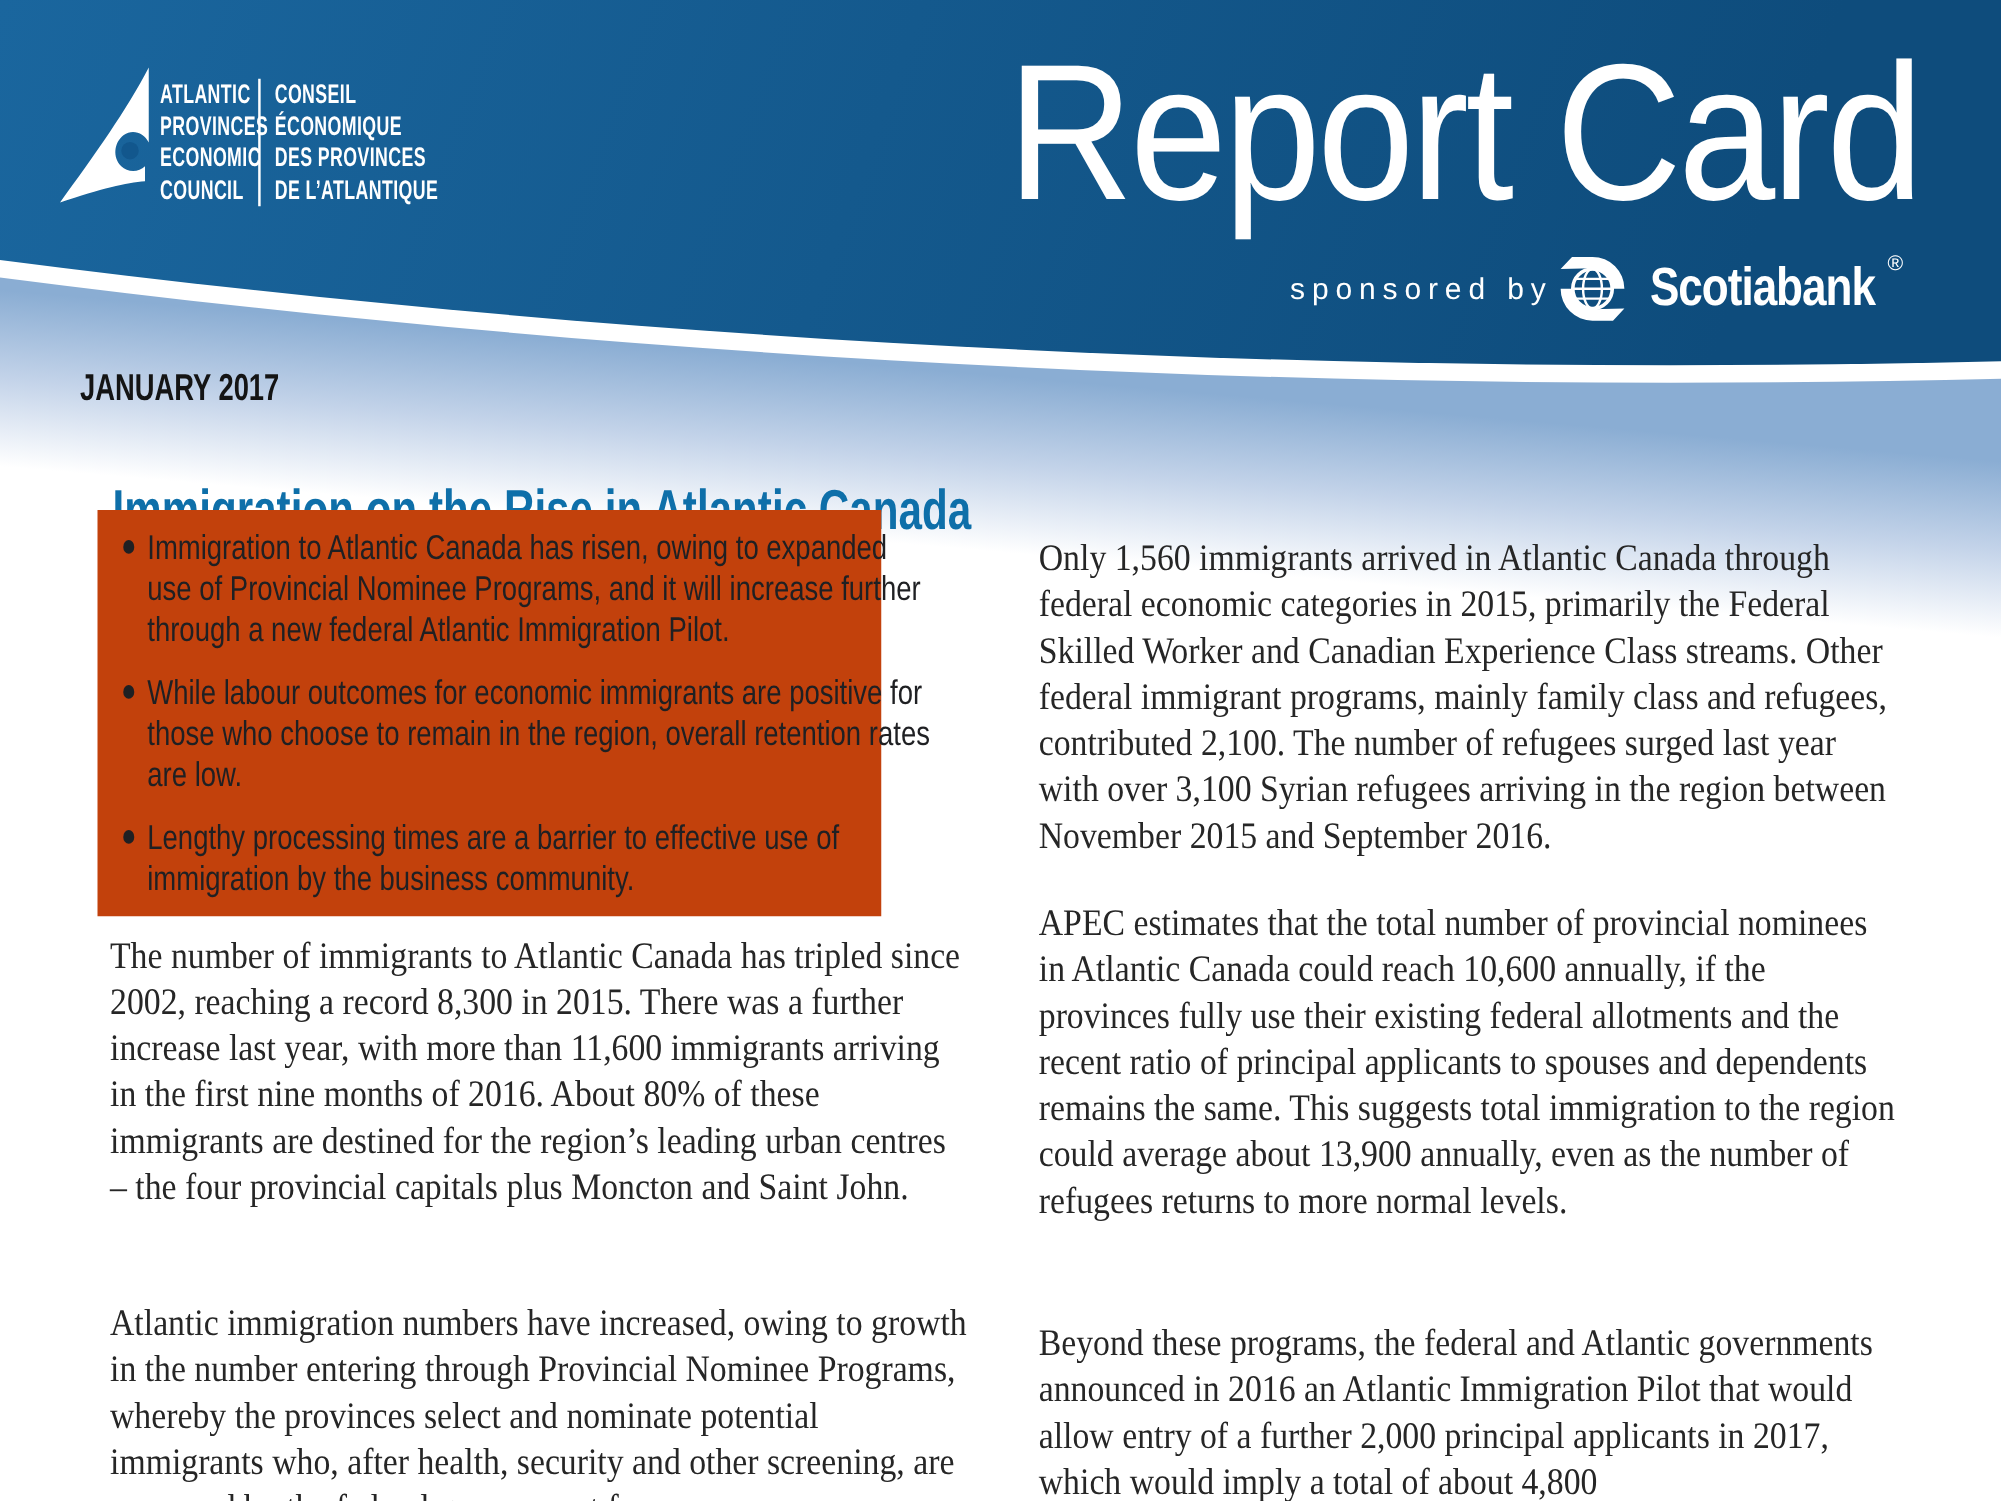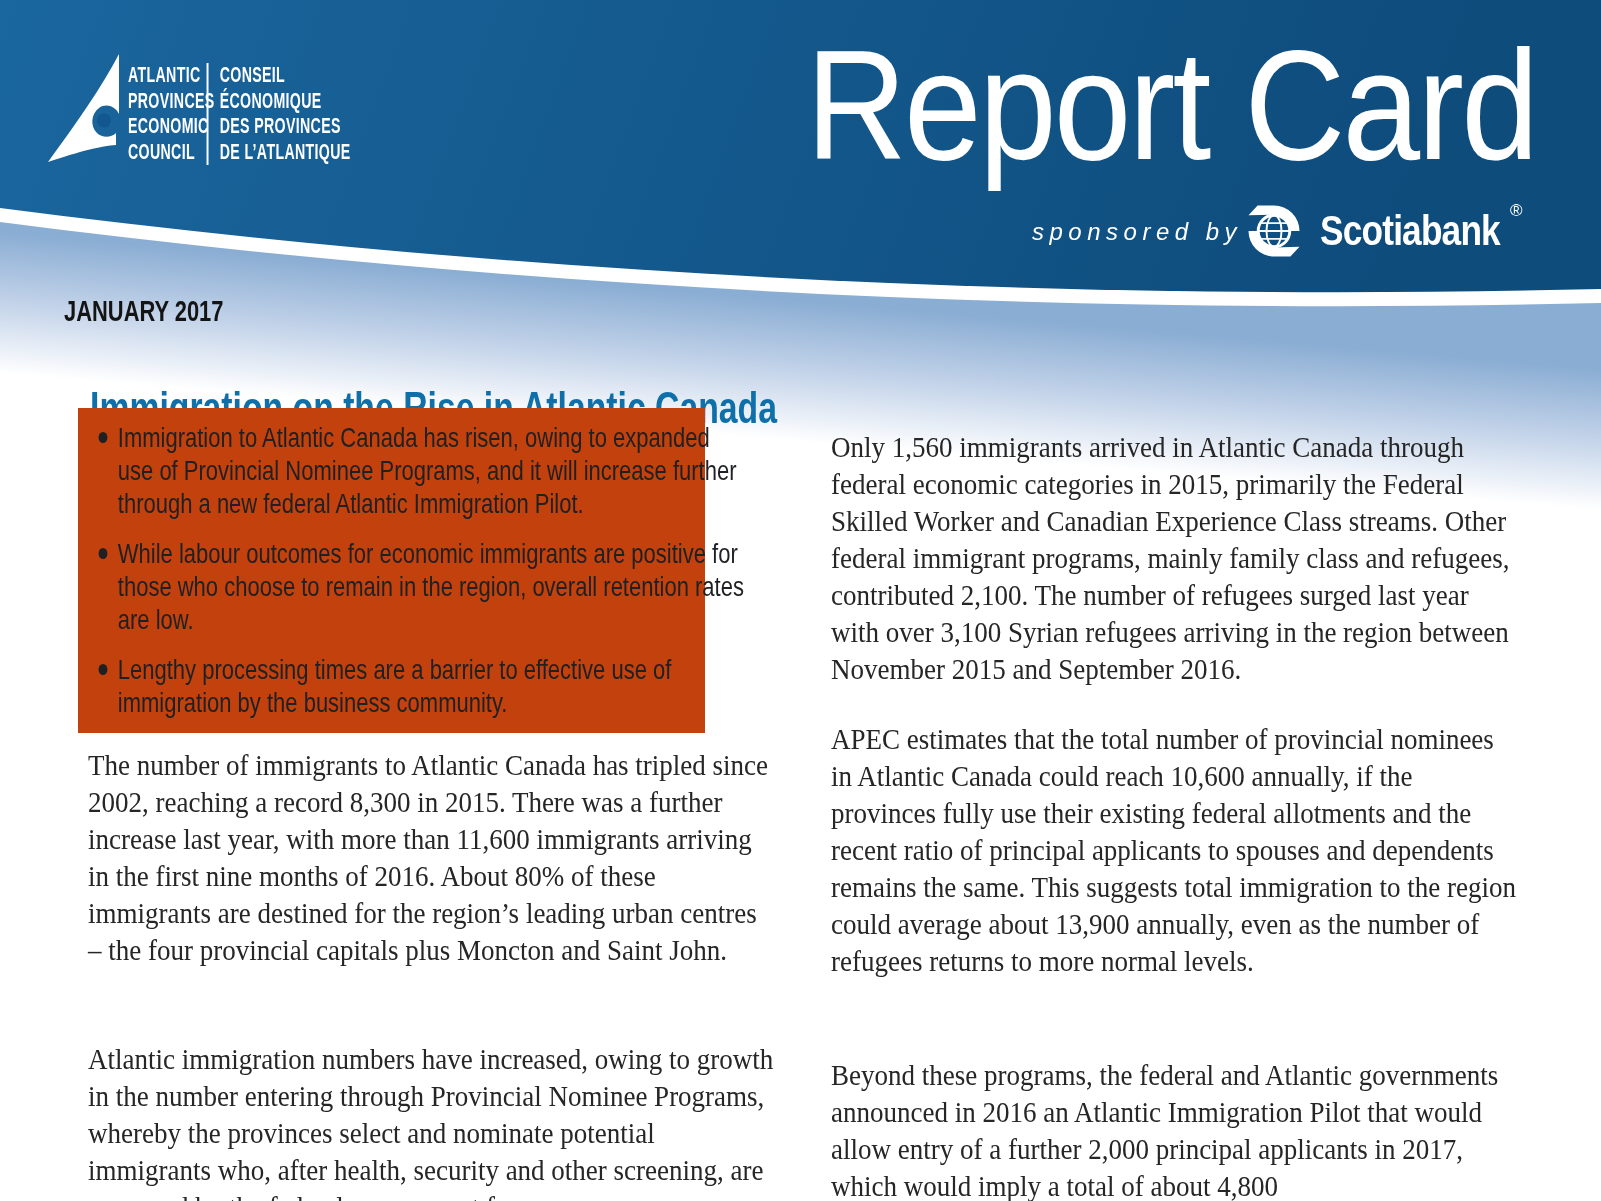--- a/index.html
+++ b/index.html
@@ -18,21 +18,21 @@
   }
   .org-en{width:115px;}
   .org-fr{border-left:3px solid #ffffff;padding-left:17px;margin-left:4px;}
   
   .report-card{
     position:absolute;left:806px;top:28px;color:#ffffff;font-weight:400;
     font-size:155px;line-height:1;letter-spacing:-3px;white-space:nowrap;
     transform:scaleX(0.9);transform-origin:left top;
   }
   .sponsored{
-    position:absolute;left:1032px;top:218px;color:#ffffff;font-style:italic;
+    position:absolute;left:1032px;top:218px;color:#ffffff;
     font-size:24px;letter-spacing:5.5px;white-space:nowrap;
   }
   .scotia-icon{position:absolute;left:1240px;top:197px;}
   .scotia-name{
     position:absolute;left:1320px;top:206px;color:#ffffff;font-weight:bold;
     font-size:43px;letter-spacing:-1px;white-space:nowrap;
     transform:scaleX(0.82);transform-origin:left top;
   }
   .scotia-reg{position:absolute;left:1510px;top:201px;color:#ffffff;font-size:17px;}
   

